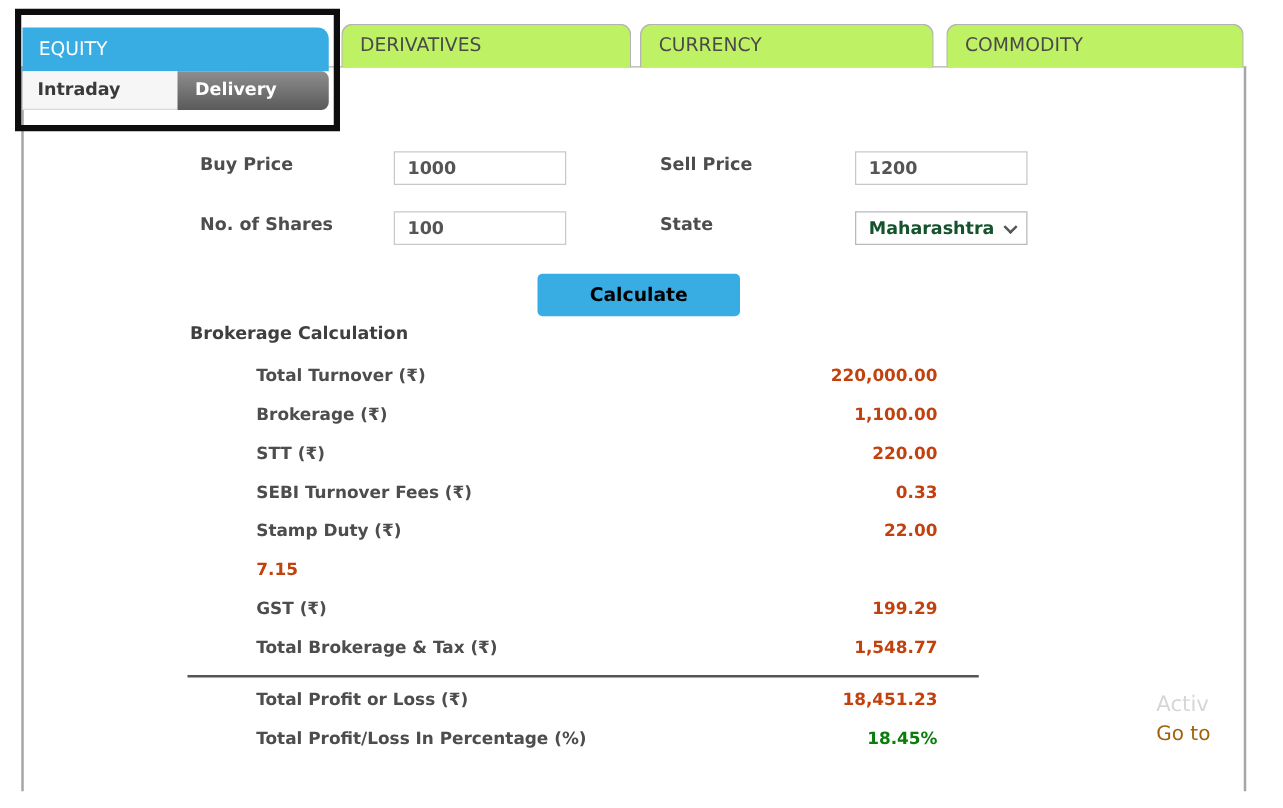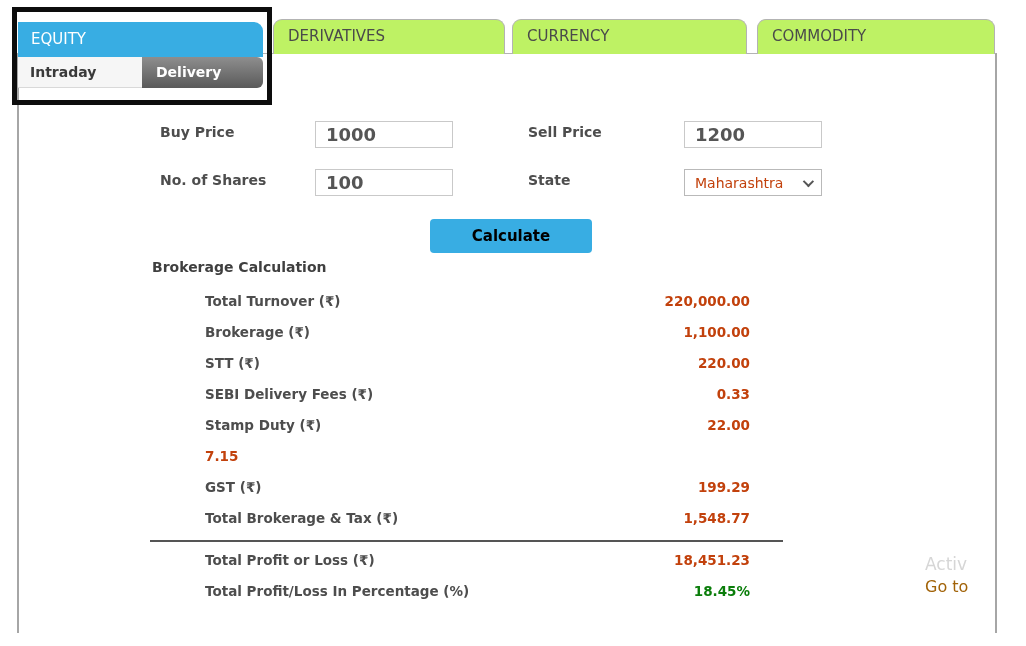--- a/index.html
+++ b/index.html
@@ -35,29 +35,29 @@
   .annotation-box { position:absolute; left:12px; top:7px; width:260px; height:98px;
                     border:5px solid #0d0d0d; background:transparent; z-index:10; pointer-events:none; }
 
   
   .form-label { position:absolute; font-size:14px; font-weight:bold; color:#4d4d4d; z-index:2; }
   .lbl-buy    { left:160px; top:124px; }
   .lbl-sell   { left:528px; top:124px; }
   .lbl-shares { left:160px; top:172px; }
   .lbl-state  { left:528px; top:172px; }
   .form-input { position:absolute; width:138px; height:27px; border:1px solid #c9c9c9;
-                font-family:inherit; font-size:18px; font-weight:bold; color:#555;
+                font-family:inherit; font-size:14px; font-weight:bold; color:#555;
                 padding-left:10px; background:#fff; z-index:2; outline:none; }
   .inp-buy    { left:315px; top:121px; }
   .inp-sell   { left:684px; top:121px; }
   .inp-shares { left:315px; top:169px; }
   .state-select { position:absolute; left:684px; top:169px; width:138px; height:27px;
                   border:1px solid #b9b9b9; background:#fff; z-index:2; cursor:pointer;
                   display:flex; align-items:center; justify-content:space-between; padding:0 10px; }
-  .state-select .sel-text { font-size:14px; font-weight:normal; color:#c2410c; }
+  .state-select .sel-text { font-size:14px; font-weight:bold; color:#14532d; }
   .chevron { width:8px; height:8px; border-right:2px solid #555; border-bottom:2px solid #555;
              transform:rotate(45deg) translateY(-2px); }
 
   .calc-btn { position:absolute; left:430px; top:219px; width:162px; height:34px;
               background:#38ADE3; border:none; border-radius:4px; color:#000000;
               font-family:inherit; font-size:15px; font-weight:bold; cursor:pointer; z-index:2; }
 
   
   .results-heading { position:absolute; left:152px; top:259px; font-size:14px; font-weight:bold; color:#3f3f3f; z-index:2; }
   .results { position:absolute; left:205px; top:285px; width:545px; z-index:2; }
@@ -113,21 +113,21 @@
     </div>
     <div class="result-row">
       <span class="r-label">Brokerage (₹)</span>
       <span class="r-value">1,100.00</span>
     </div>
     <div class="result-row">
       <span class="r-label">STT (₹)</span>
       <span class="r-value">220.00</span>
     </div>
     <div class="result-row">
-      <span class="r-label">SEBI Delivery Fees (₹)</span>
+      <span class="r-label">SEBI Turnover Fees (₹)</span>
       <span class="r-value">0.33</span>
     </div>
     <div class="result-row">
       <span class="r-label">Stamp Duty (₹)</span>
       <span class="r-value">22.00</span>
     </div>
     <div class="result-row">
       <span class="r-value">7.15</span>
     </div>
     <div class="result-row">

